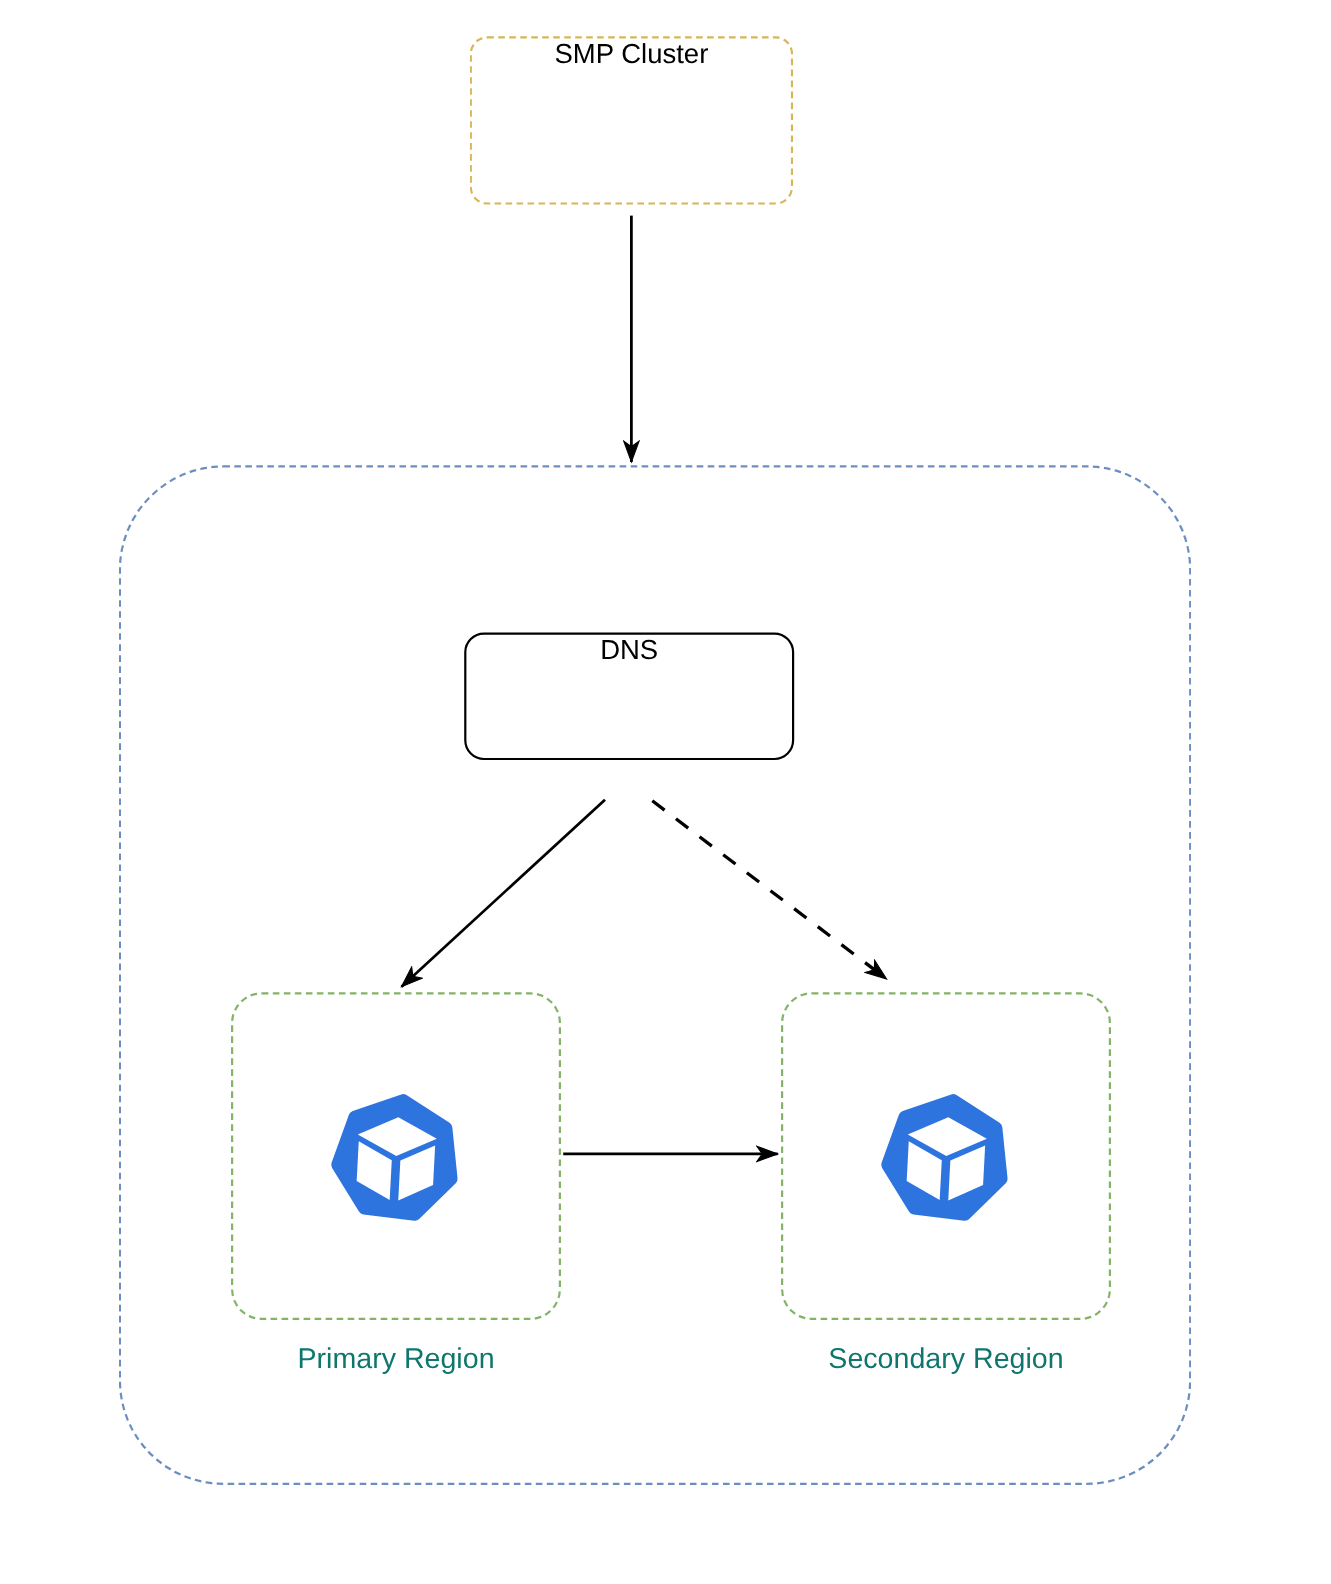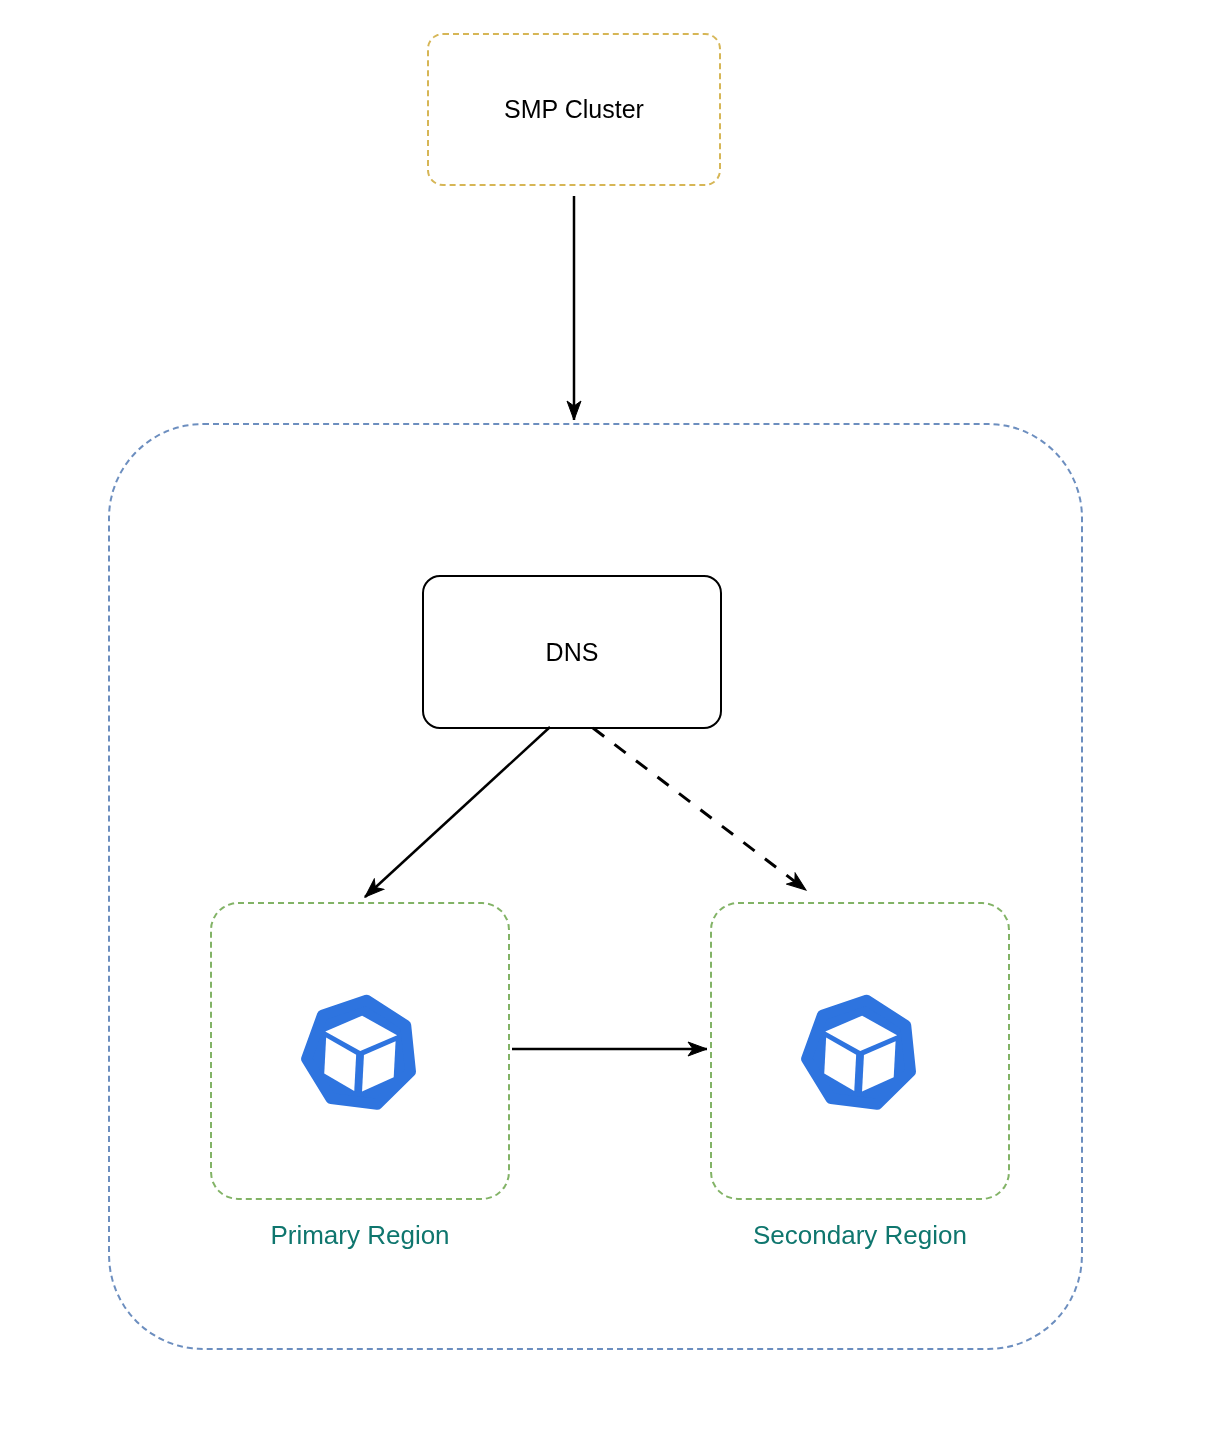--- a/index.html
+++ b/index.html
@@ -11,21 +11,20 @@
   .canvas {
     position: relative;
     width: 1210px;
     height: 1440px;
     background: #ffffff;
     overflow: hidden;
   }
   .node {
     position: absolute;
     display: flex;
-    align-items: center;
     justify-content: center;
     box-sizing: border-box;
     background: #ffffff;
     color: #000000;
     font-size: 25px;
     text-align: center;
   }
   .smp-box {
     left: 427px; top: 33px; width: 294px; height: 153px;
     border: 2.5px dashed #d6b656;
@@ -33,21 +32,21 @@
   }
   .outer-container {
     position: absolute;
     left: 108px; top: 423px; width: 975px; height: 927px;
     box-sizing: border-box;
     border: 2.5px dashed #6c8ebf;
     border-radius: 95px;
     background: transparent;
   }
   .dns-box {
-    left: 422px; top: 575px; width: 300px; height: 154px;
+    left: 422px; top: 575px; width: 300px; height: 116px;
     border: 2.5px solid #000000;
     border-radius: 18px;
   }
   .region-box {
     position: absolute;
     width: 300px; height: 298px;
     box-sizing: border-box;
     border: 2.5px dashed #82b366;
     border-radius: 28px;
     background: #ffffff;

